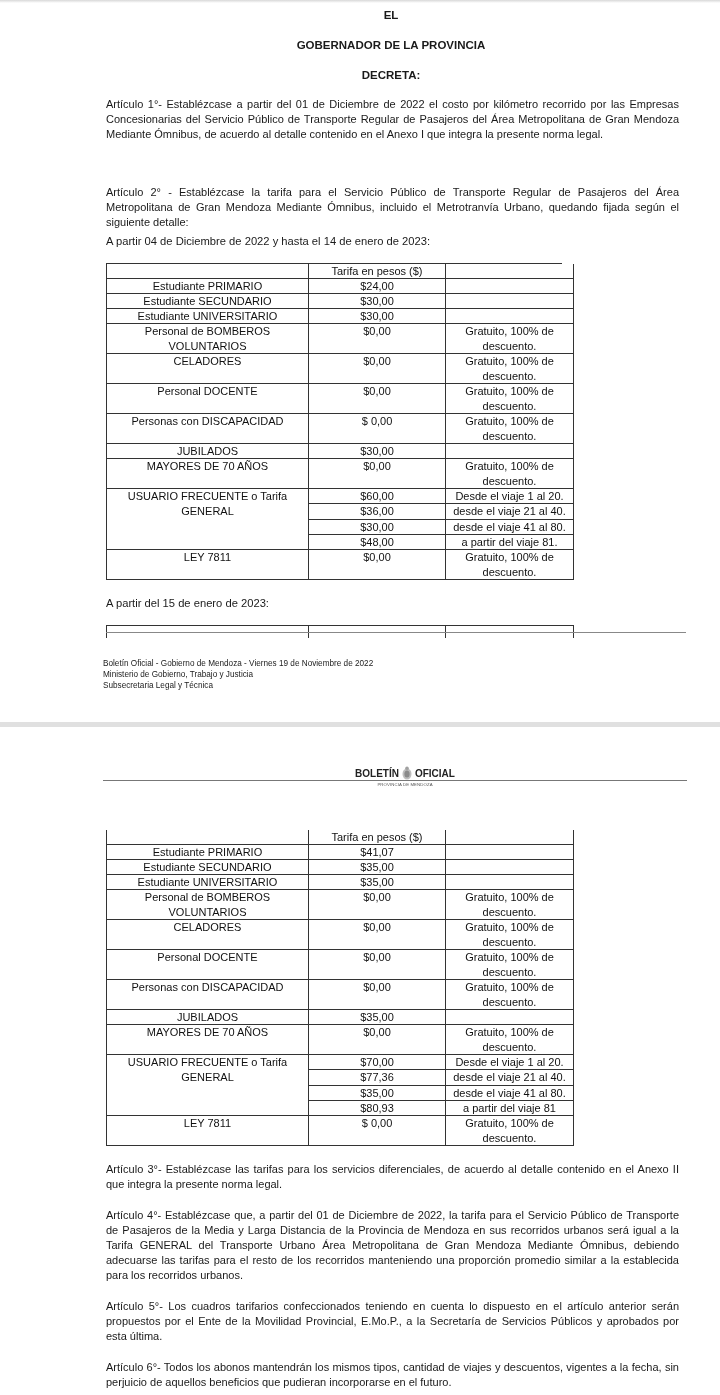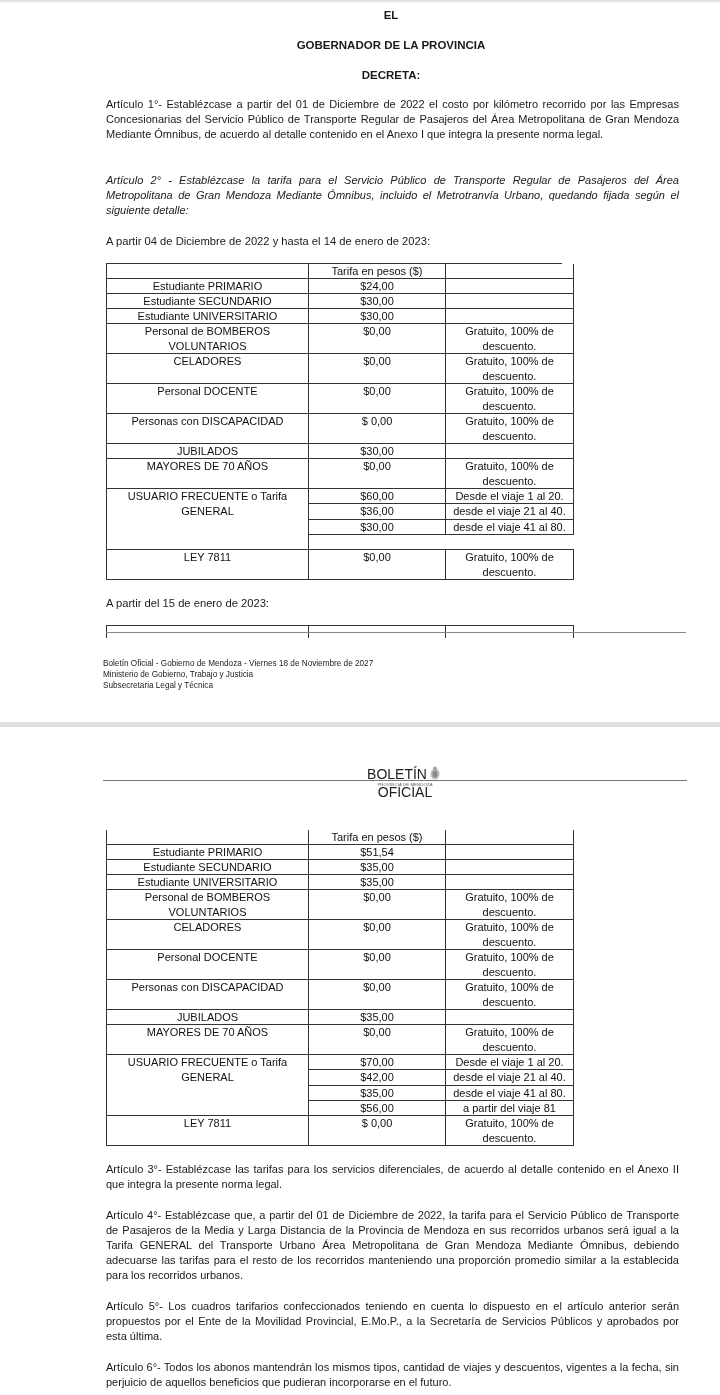--- a/index.html
+++ b/index.html
@@ -16,40 +16,40 @@
   .c2 { left:203px; width:137px; border-right:1.2px solid #333; }
   .c3 { left:340px; width:128px; border-right:1.2px solid #333; }
   .sub { position:absolute; left:203px; width:265px; box-sizing:border-box; }
   .sub .cell { border-bottom:none; }
   .sub.line { border-bottom:1.2px solid #333; }
   .sub .c2 { left:0; } .sub .c3 { left:137px; }
   .footer-line { position:absolute; left:103px; font-size:8.2px; line-height:11px; color:#222; }
   .page-gap { position:absolute; left:0; top:722px; width:720px; height:5px; background:#e0e0e0; }
   .header-rule { position:absolute; left:103px; width:584px; height:1px; background:#777; }
   .logo { position:absolute; left:350px; top:764px; width:110px; text-align:center; }
-  .logo .word { font-size:14px; font-weight:normal; color:#222; vertical-align:middle; }
+  .logo .word { font-size:10px; font-weight:bold; color:#222; vertical-align:middle; }
   .logo .crest { display:inline-block; width:12px; height:15px; vertical-align:middle; margin:0 2px; }
   .logo .sub-word { position:absolute; top:18px; left:0; width:110px; text-align:center; font-size:4.3px; color:#555; letter-spacing:0.1px; }
   .partial-table { position:absolute; left:106px; top:625px; width:468px; height:12px; border-top:1.2px solid #333; box-sizing:border-box; }
   .partial-table .vl { position:absolute; top:0; width:1.2px; height:12px; background:#333; }
   .partial-ext { position:absolute; left:574px; top:632px; width:112px; height:1px; background:#888; }
   .partial-inner { position:absolute; left:106px; top:632px; width:468px; height:1px; background:#888; }
 </style>
 </head>
 <body>
 
 <div class="page-top-shadow"></div>
 
 <div>
   <div class="center-bold" style="top:9px;">EL</div>
   <div class="center-bold" style="top:39px;">GOBERNADOR DE LA PROVINCIA</div>
   <div class="center-bold" style="top:69px;">DECRETA:</div>
 
   <div class="para" style="top:97px;">Artículo 1°- Establézcase a partir del 01 de Diciembre de 2022 el costo por kilómetro recorrido por las Empresas Concesionarias del Servicio Público de Transporte Regular de Pasajeros del Área Metropolitana de Gran Mendoza Mediante Ómnibus, de acuerdo al detalle contenido en el Anexo I que integra la presente norma legal.</div>
-  <div class="para" style="top:173px;font-style:italic;">Artículo 2° - Establézcase la tarifa para el Servicio Público de Transporte Regular de Pasajeros del Área Metropolitana de Gran Mendoza Mediante Ómnibus, incluido el Metrotranvía Urbano, quedando fijada según el siguiente detalle:</div>
+  <div class="para" style="top:185px;">Artículo 2° - Establézcase la tarifa para el Servicio Público de Transporte Regular de Pasajeros del Área Metropolitana de Gran Mendoza Mediante Ómnibus, incluido el Metrotranvía Urbano, quedando fijada según el siguiente detalle:</div>
   <div class="subhead" style="top:235px;">A partir 04 de Diciembre de 2022 y hasta el 14 de enero de 2023:</div>
 
   <div class="tbl" id="table1" style="top: 263px; height: 316px; border-top: 1.2px solid rgb(51, 51, 51);">
       <div class="row" style="top: 0px; height: 15px;">
         <div class="cell c1"></div>
         <div class="cell c2">Tarifa en pesos ($)</div>
         <div class="cell c3"></div>
       </div>
       <div class="row" style="top: 15px; height: 15px;">
         <div class="cell c1">Estudiante PRIMARIO</div>
@@ -102,40 +102,44 @@
           <div class="cell c2">$60,00</div>
           <div class="cell c3">Desde el viaje 1 al 20.</div>
         </div>
         <div class="sub line" style="top: 15.25px; height: 15.25px;">
           <div class="cell c2">$36,00</div>
           <div class="cell c3">desde el viaje 21 al 40.</div>
         </div>
         <div class="sub line" style="top: 30.5px; height: 15.25px;">
           <div class="cell c2">$30,00</div>
           <div class="cell c3">desde el viaje 41 al 80.</div>
+        </div>
+        <div class="sub" style="top: 45.75px; height: 15.25px;">
+          <div class="cell c2">$48,00</div>
+          <div class="cell c3">a partir del viaje 81.</div>
         </div>
       </div>
       <div class="row" style="top: 286px; height: 30px;">
         <div class="cell c1">LEY 7811</div>
         <div class="cell c2">$0,00</div>
         <div class="cell c3">Gratuito, 100% de descuento.</div>
       </div>
     </div>
 
   <div class="subhead" style="top:597px;text-align:center;">A partir del 15 de enero de 2023:</div>
   <div class="partial-table">
     <div class="vl" style="left:0;"></div>
     <div class="vl" style="left:202px;"></div>
     <div class="vl" style="left:339px;"></div>
     <div class="vl" style="left:467px;"></div>
   </div>
   <div class="partial-inner"></div>
   <div class="partial-ext"></div>
 
-  <div class="footer-line" style="top:658px;">Boletín Oficial - Gobierno de Mendoza - Viernes 18 de Noviembre de 2027</div>
+  <div class="footer-line" style="top:658px;">Boletín Oficial - Gobierno de Mendoza - Viernes 19 de Noviembre de 2022</div>
   <div class="footer-line" style="top:669px;">Ministerio de Gobierno, Trabajo y Justicia</div>
   <div class="footer-line" style="top:680px;">Subsecretaria Legal y Técnica</div>
 </div>
 
 <div class="page-gap"></div>
 
 <div>
   <div class="logo">
     <span class="word">BOLETÍN</span><span class="crest"><svg width="12" height="15" viewBox="0 0 12 15">
           <ellipse cx="6" cy="8" rx="4.5" ry="5.5" fill="#bdbdbd"></ellipse>
@@ -147,21 +151,21 @@
   <div class="header-rule" style="top:780px;"></div>
 
   <div class="tbl" id="table2" style="top: 830px; height: 316px;">
       <div class="row" style="top: 0px; height: 15px;">
         <div class="cell c1"></div>
         <div class="cell c2">Tarifa en pesos ($)</div>
         <div class="cell c3"></div>
       </div>
       <div class="row" style="top: 15px; height: 15px;">
         <div class="cell c1">Estudiante PRIMARIO</div>
-        <div class="cell c2">$51,54</div>
+        <div class="cell c2">$41,07</div>
         <div class="cell c3"></div>
       </div>
       <div class="row" style="top: 30px; height: 15px;">
         <div class="cell c1">Estudiante SECUNDARIO</div>
         <div class="cell c2">$35,00</div>
         <div class="cell c3"></div>
       </div>
       <div class="row" style="top: 45px; height: 15px;">
         <div class="cell c1">Estudiante UNIVERSITARIO</div>
         <div class="cell c2">$35,00</div>
@@ -197,29 +201,29 @@
         <div class="cell c2">$0,00</div>
         <div class="cell c3">Gratuito, 100% de descuento.</div>
       </div>
       <div class="row" style="top: 225px; height: 61px;">
         <div class="cell c1">USUARIO FRECUENTE o Tarifa GENERAL</div>
         <div class="sub line" style="top: 0px; height: 15.25px;">
           <div class="cell c2">$70,00</div>
           <div class="cell c3">Desde el viaje 1 al 20.</div>
         </div>
         <div class="sub line" style="top: 15.25px; height: 15.25px;">
-          <div class="cell c2">$42,00</div>
+          <div class="cell c2">$77,36</div>
           <div class="cell c3">desde el viaje 21 al 40.</div>
         </div>
         <div class="sub line" style="top: 30.5px; height: 15.25px;">
           <div class="cell c2">$35,00</div>
           <div class="cell c3">desde el viaje 41 al 80.</div>
         </div>
         <div class="sub" style="top: 45.75px; height: 15.25px;">
-          <div class="cell c2">$56,00</div>
+          <div class="cell c2">$80,93</div>
           <div class="cell c3">a partir del viaje 81</div>
         </div>
       </div>
       <div class="row" style="top: 286px; height: 30px;">
         <div class="cell c1">LEY 7811</div>
         <div class="cell c2">$ 0,00</div>
         <div class="cell c3">Gratuito, 100% de descuento.</div>
       </div>
     </div>
 

